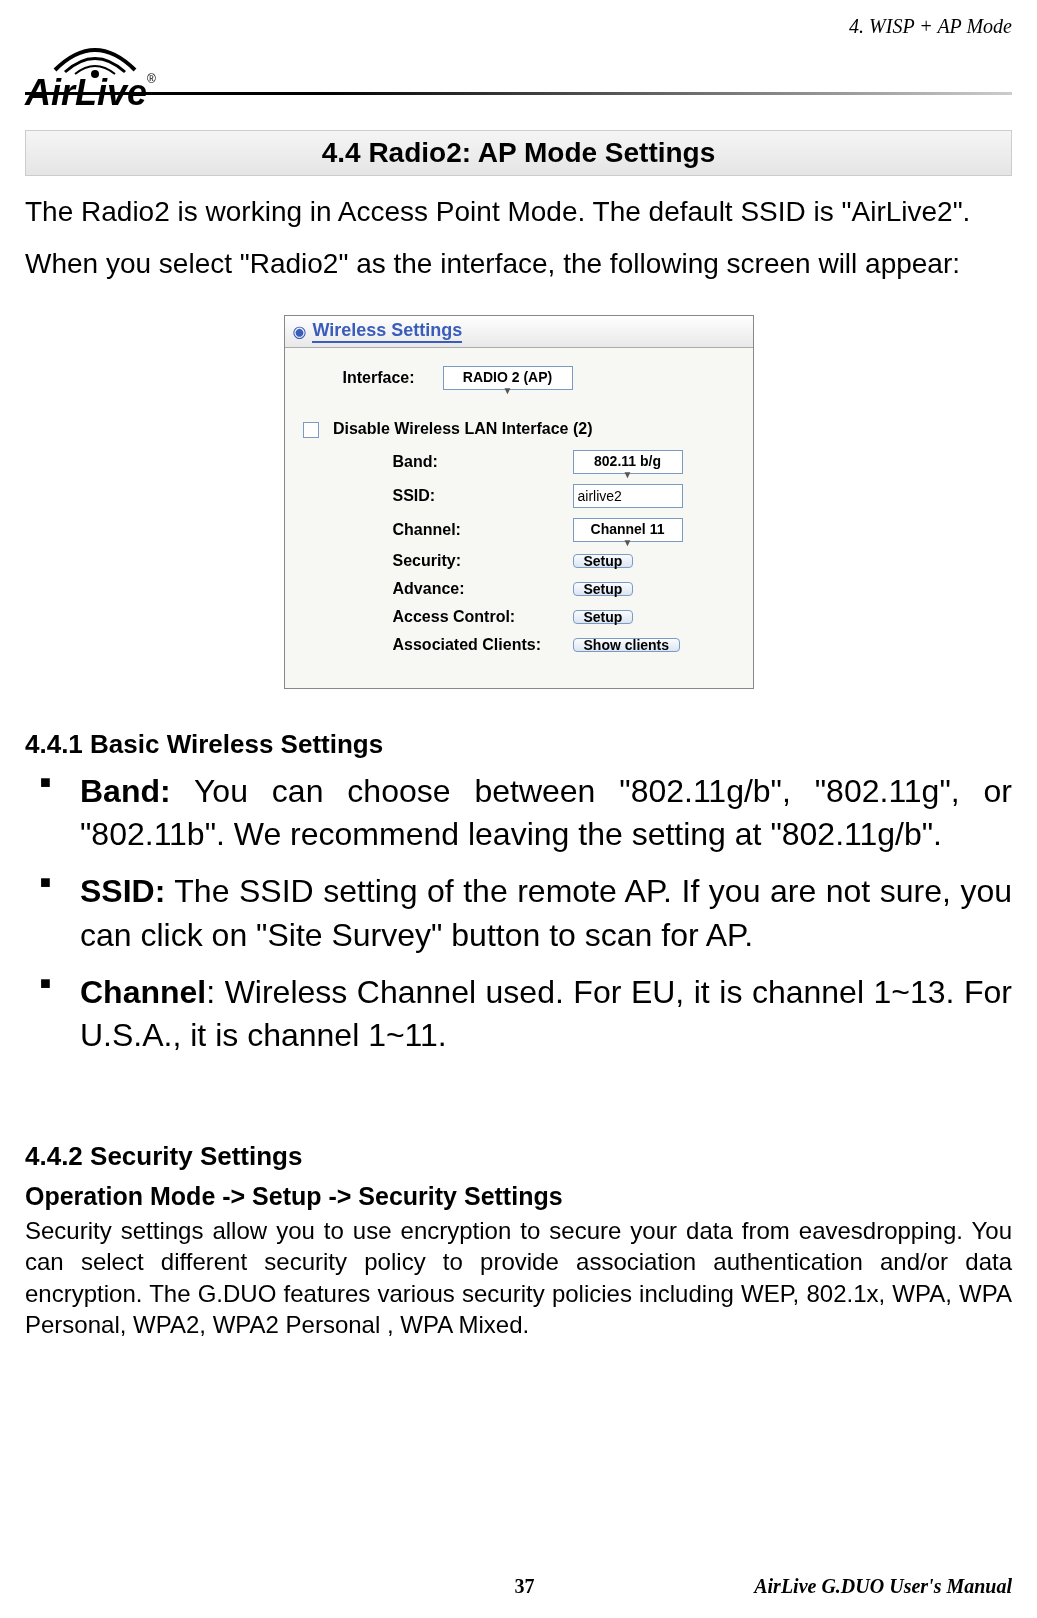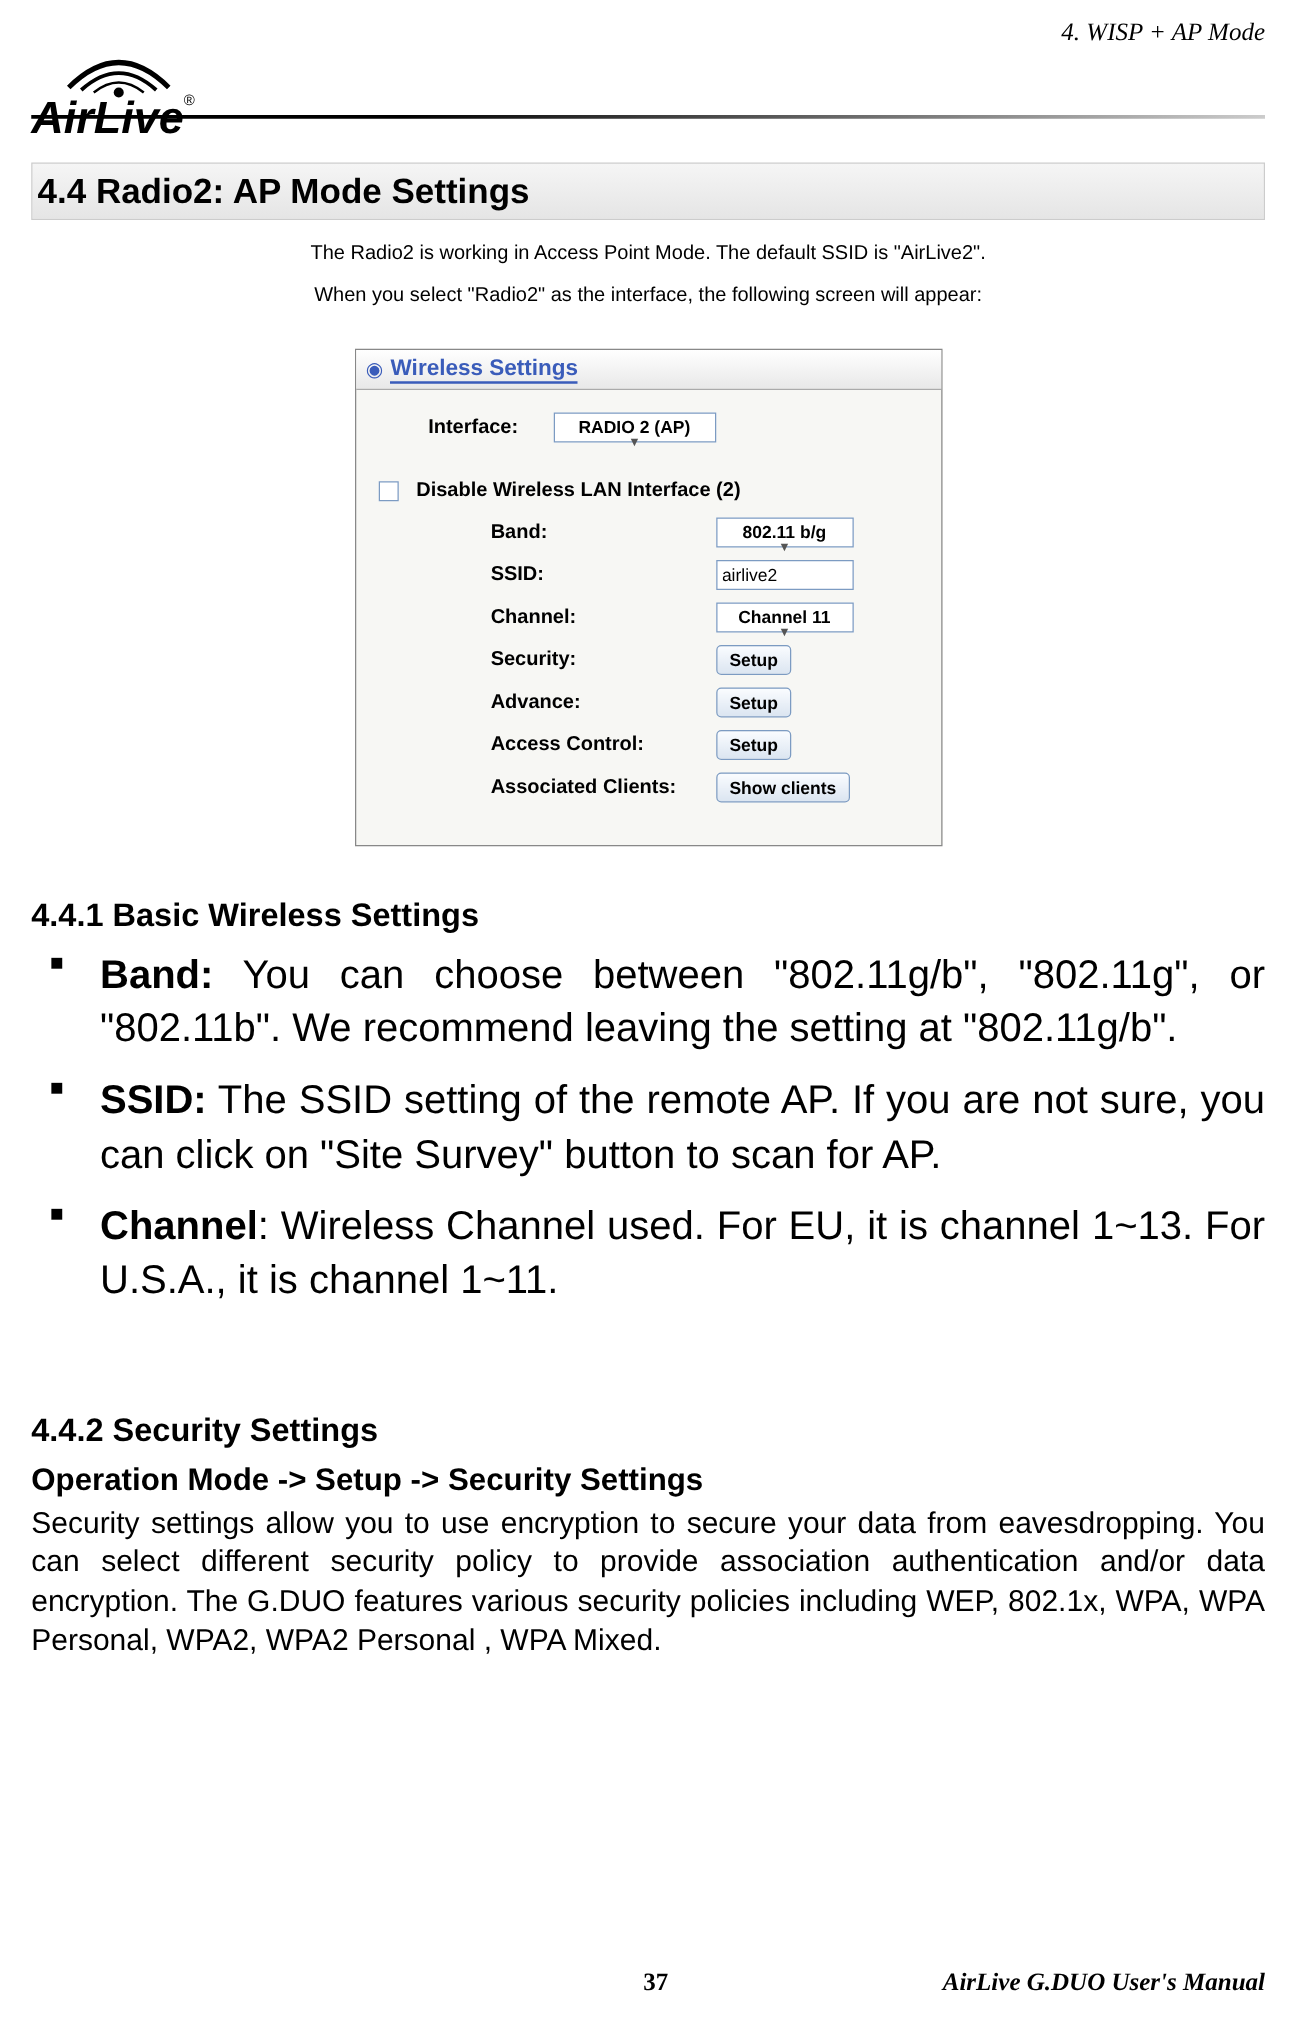--- a/index.html
+++ b/index.html
@@ -44,30 +44,30 @@
   }
   .content {
     position: absolute;
     top: 130px;
     left: 25px;
     right: 25px;
   }
   .section-header {
     background: linear-gradient(to bottom, #f5f5f5, #e5e5e5);
     border: 1px solid #ccc;
-    padding: 6px 4px;
+    padding: 6px 16px;
     font-size: 28px;
     font-weight: bold;
     margin-bottom: 15px;
+    text-align: center;
   }
   .intro-text {
-    font-size: 16px;
+    font-size: 28px;
     line-height: 1.5;
     margin-bottom: 10px;
-    text-align: center;
   }
   .screenshot {
     margin: 30px auto 40px auto;
     width: 470px;
     background: #f7f7f4;
     border: 1px solid #888;
   }
   .ss-title-bar {
     background: linear-gradient(to bottom, #fff, #e8e8e8);
     border-bottom: 1px solid #aaa;
@@ -121,21 +121,21 @@
     flex-direction: column;
   }
   .ss-select.small { width: 110px; }
   .ss-input { width: 110px; }
   .ss-button {
     border: 1px solid #7c9bc2;
     background: linear-gradient(to bottom, #fafcff, #dbe5f1);
     border-radius: 4px;
     font-size: 14px;
     padding: 2px 10px;
-    height: 24px;
+    height: 14px;
     display: inline-flex;
     align-items: center;
   }
   .ss-checkbox {
     width: 16px;
     height: 16px;
     border: 1px solid #7c9bc2;
     background: #fff;
     display: inline-block;
     margin-right: 10px;

